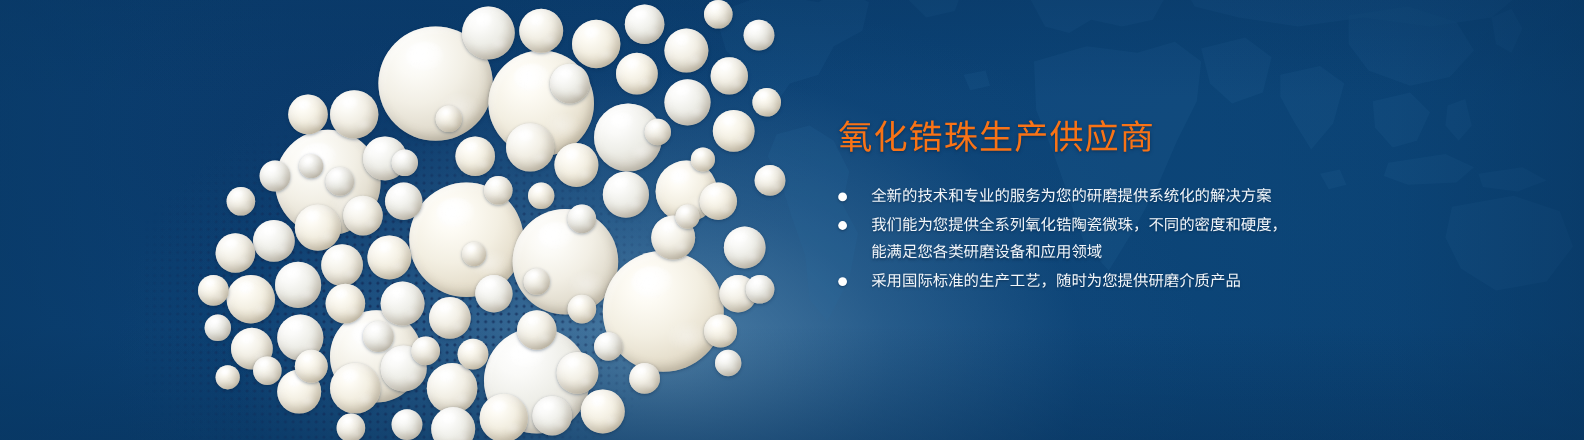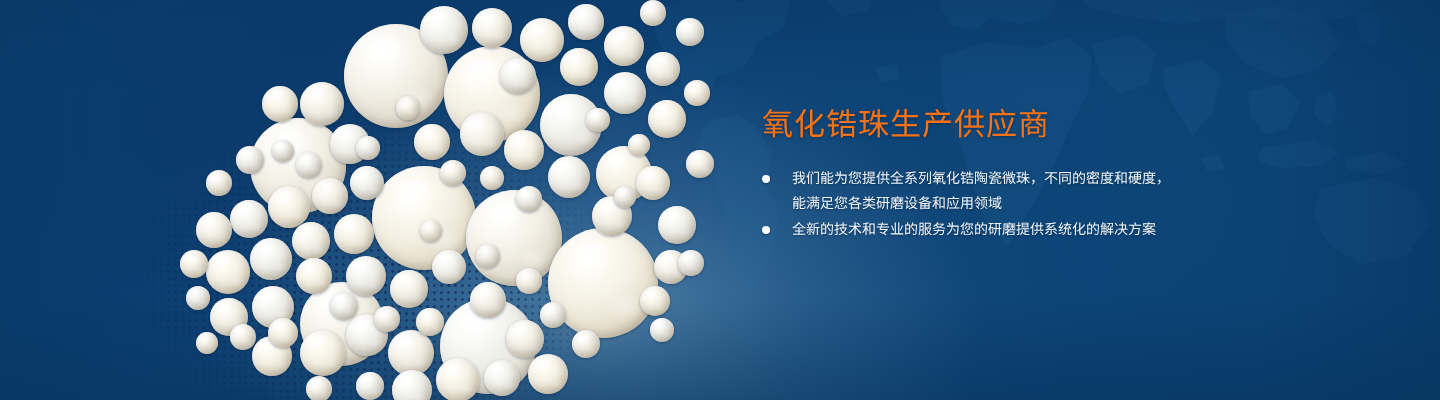--- a/index.html
+++ b/index.html
@@ -259,26 +259,30 @@
     <div class="bead cool" style="left:272px;top:140px;width:22px;height:22px;"></div>
   </div>
 
   <div class="copy">
     <h1 class="headline">氧化锆珠生产供应商</h1>
 
     <ul class="bullets">
 
       <li class="bullet">
         <span class="dot"></span>
+        <span class="line">全新的技术和专业的服务为您的研磨提供系统化的解决方案</span>
+      </li>
+
+      <li class="bullet">
+        <span class="dot"></span>
         <span class="line">我们能为您提供全系列氧化锆陶瓷微珠，不同的密度和硬度，</span>
         <span class="line">能满足您各类研磨设备和应用领域</span>
       </li>
 
       <li class="bullet">
         <span class="dot"></span>
-        <span class="line">全新的技术和专业的服务为您的研磨提供系统化的解决方案</span>
+        <span class="line">采用国际标准的生产工艺，随时为您提供研磨介质产品</span>
       </li>
-
 
     </ul>
   </div>
 
 </div>
 
 </body></html>

